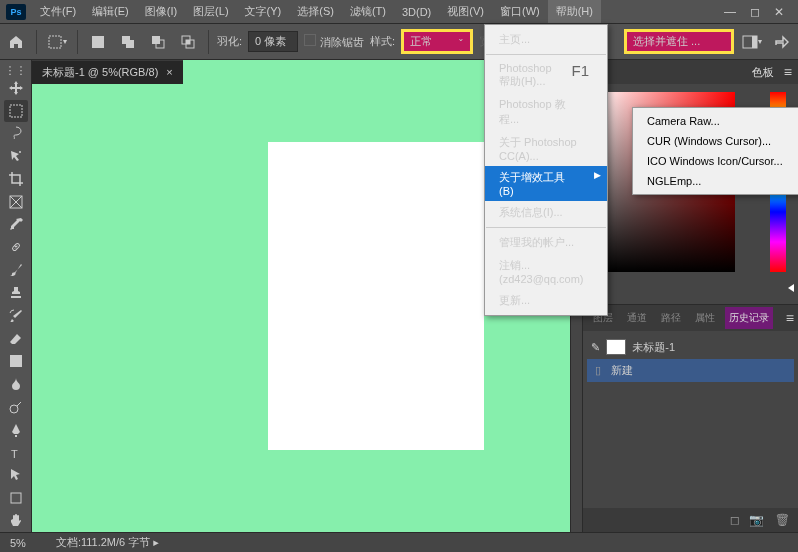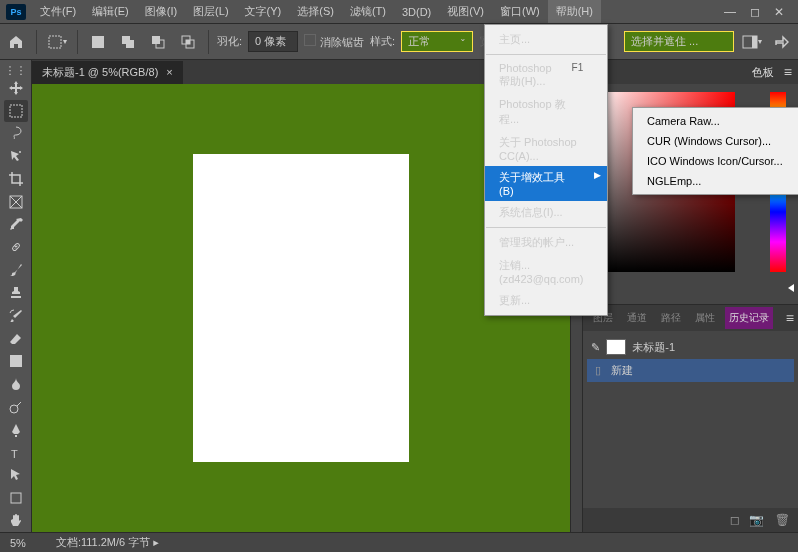--- a/index.html
+++ b/index.html
@@ -9,26 +9,26 @@
 .menubar{display:flex;align-items:center;flex:1}
 .menu-item{padding:4px 8px;cursor:pointer}
 .menu-item.active{background:#6a6a6a}
 .window-controls{display:flex;gap:14px;padding:0 14px}
 .win-btn{cursor:pointer;color:#ccc;font-size:12px}
 .optbar{height:36px;background:#535353;display:flex;align-items:center;border-bottom:1px solid #2a2a2a;padding:0 4px;gap:6px}
 .opt-icon{width:24px;height:24px;display:flex;align-items:center;justify-content:center;cursor:pointer;border-radius:2px}
 .opt-sep{width:1px;height:24px;background:#3a3a3a;margin:0 2px}
 .opt-label{color:#ccc;font-size:11px}
 .opt-input{background:#3a3a3a;border:1px solid #2a2a2a;padding:2px 6px;color:#ccc;width:50px}
-.opt-select{background:#4d7c0f;border:1px solid #fde047;padding:2px 6px;color:#ccc;width:72px;display:flex;align-items:flex-start;justify-content:space-between}
+.opt-select{background:#be185d;border:3px solid #fde047;padding:2px 6px;color:#ccc;width:72px;display:flex;align-items:flex-start;justify-content:space-between}
 .main{display:flex;height:472px}
 .toolbox{width:32px;background:#535353;border-right:1px solid #2a2a2a;display:flex;flex-direction:column;align-items:center;padding-top:4px;gap:1px}
 .tool{width:24px;height:22px;display:flex;align-items:center;justify-content:center;cursor:pointer;border-radius:2px;color:#ccc}
 .tool.active{background:#3a3a3a}
-.canvas-area{flex:1;background:#4d7c0f;position:relative;display:flex;flex-direction:column}
+.canvas-area{flex:1;background:#86efac;position:relative;display:flex;flex-direction:row}
 .tabbar{height:24px;background:#3a3a3a;display:flex;align-items:center}
 .doc-tab{background:#262626;padding:4px 10px;display:flex;align-items:center;gap:8px;font-size:11px;color:#aaa}
 .canvas-wrap{flex:1;display:flex;align-items:center;justify-content:center}
 .canvas{background:#fff;width:216px;height:308px}
 .panels{width:216px;background:#454545;border-left:1px solid #2a2a2a;display:flex;flex-direction:column}
 .collapsed-panels{width:12px;background:#454545;border-left:1px solid #2a2a2a}
 .panel-header{height:24px;background:#3a3a3a;display:flex;align-items:center;padding:0 8px;justify-content:flex-end;gap:10px;font-size:11px;color:#999}
 .panel-tab{cursor:pointer}
 .panel-tab.active{color:#ddd}
 .panel-menu{cursor:pointer;font-size:14px;letter-spacing:-2px}
@@ -47,21 +47,21 @@
 .hist-thumb{width:20px;height:16px;background:#fff;border:1px solid #666}
 .hist-doc-icon{width:14px;height:14px;display:flex;align-items:center;justify-content:center;color:#999}
 .panel-footer{height:24px;background:#3a3a3a;display:flex;align-items:center;justify-content:flex-end;gap:10px;padding:0 8px}
 .footer-icon{cursor:pointer;color:#999;font-size:12px}
 .statusbar{height:20px;background:#454545;border-top:1px solid #2a2a2a;display:flex;align-items:center;padding:0 10px;gap:30px;font-size:10px;color:#aaa}
 .dropdown{position:absolute;background:#f0f0f0;border:1px solid #999;box-shadow:2px 2px 6px rgba(0,0,0,0.4);z-index:100;color:#000;padding:3px 0}
 .dropdown-item{padding:4px 30px 4px 14px;cursor:pointer;display:flex;justify-content:space-between;gap:20px;color:#000;font-size:11px}
 .dropdown-item.highlighted{background:#1976d2;color:#fff}
 .dropdown-item.highlighted span{color:#fff}
 .dropdown-sep{height:1px;background:#ccc;margin:3px 1px}
-.shortcut{color:#666;font-size:10px}
+.shortcut{color:#666;font-size:15px}
 .submenu-arrow{position:absolute;right:6px}
 .help-menu{top:24px;left:484px;width:124px}
 .plugins-menu{top:107px;left:632px;width:192px}
 svg{pointer-events:none}
 .checkbox-empty{width:12px;height:12px;border:1px solid #666;display:inline-block;margin-right:4px}
 </style>
 </head>
 <body>
 
 <div class="titlebar">

